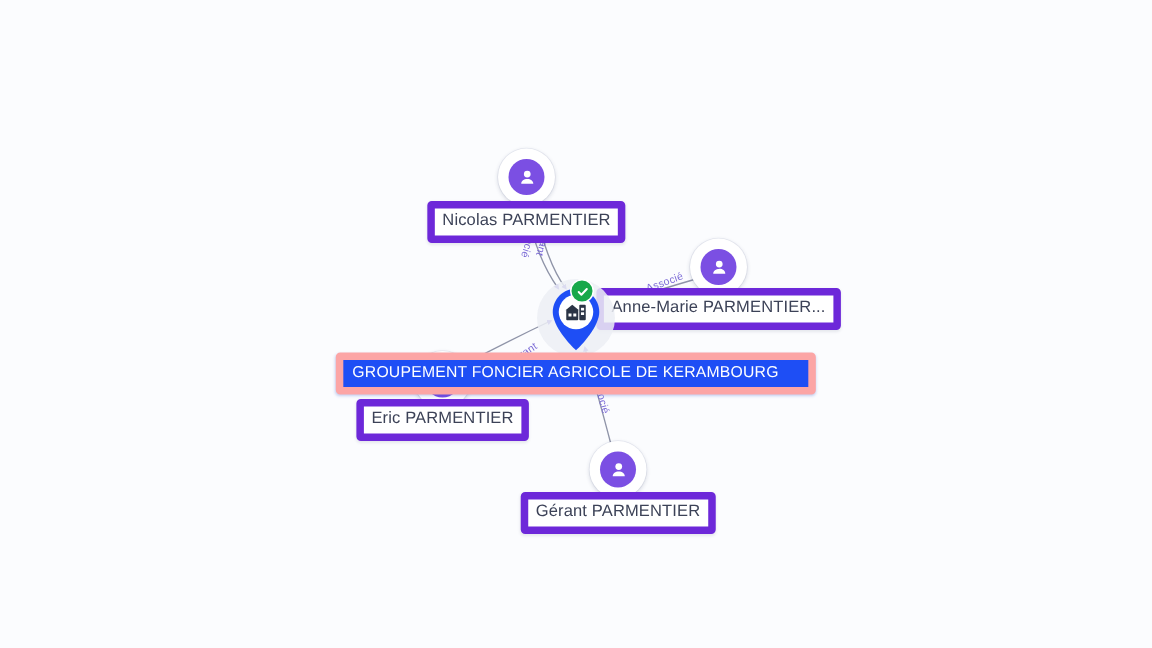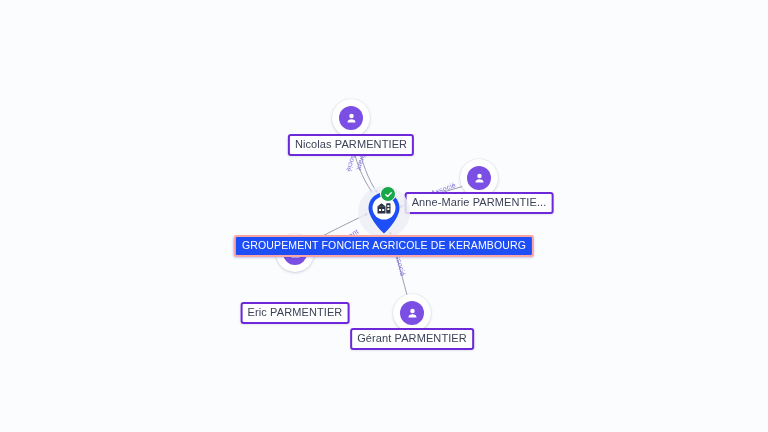--- a/index.html
+++ b/index.html
@@ -52,21 +52,21 @@
     background: #7b4fe3;
     display: flex;
     align-items: center;
     justify-content: center;
   }
   .avatar-circle svg { display: block; }
   .node-label {
     position: absolute;
     transform: translateX(-50%);
     background: #ffffff;
-    border: 2px solid #6d28d9;
+    border: 5px solid #6d28d9;
     border-radius: 3px;
     padding: 2px 5px 3px 5px;
     font-size: 11px;
     line-height: 13px;
     color: #3c4257;
     white-space: nowrap;
     box-shadow: 0 1px 2px rgba(40,50,90,0.10);
     letter-spacing: 0.1px;
   }
   
@@ -100,23 +100,23 @@
     border: 1.5px solid #ffffff;
     display: flex;
     align-items: center;
     justify-content: center;
     z-index: 5;
   }
   .company-label {
     position: absolute;
     transform: translateX(-50%);
     background: #1e4ef5;
-    border: 2px solid #fca5a5;
+    border: 5px solid #fca5a5;
     border-radius: 3px;
-    padding: 2px 6px 3px 6px;
+    padding: 2px 20px 3px 6px;
     font-size: 10.5px;
     line-height: 13px;
     color: #ffffff;
     white-space: nowrap;
     letter-spacing: 0.15px;
     box-shadow: 0 1px 2px rgba(30,70,200,0.25);
   }
   
   .edge-label {
     position: absolute;
@@ -172,33 +172,33 @@
   <div class="person-node" style="left:479px; top:178px;">
     <div class="avatar-ring">
       <div class="avatar-circle">
         <svg width="15" height="15" viewBox="0 0 24 24" fill="#ffffff">
           <circle cx="12" cy="8" r="3.6"></circle>
           <path d="M12 13.2c-3.6 0-6.4 2.1-6.4 4.6v0.6h12.8v-0.6c0-2.5-2.8-4.6-6.4-4.6z"></path>
         </svg>
       </div>
     </div>
   </div>
-  <div class="node-label" style="left:479px; top:192px;">Anne-Marie PARMENTIE...</div>
+  <div class="node-label" style="left:479px; top:192px;">Anne-Marie PARMENTIER...</div>
 
   <div class="person-node" style="left:295px; top:253px;">
     <div class="avatar-ring">
       <div class="avatar-circle">
         <svg width="15" height="15" viewBox="0 0 24 24" fill="#ffffff">
           <circle cx="12" cy="8" r="3.6"></circle>
           <path d="M12 13.2c-3.6 0-6.4 2.1-6.4 4.6v0.6h12.8v-0.6c0-2.5-2.8-4.6-6.4-4.6z"></path>
         </svg>
       </div>
     </div>
   </div>
-  <div class="node-label" style="left:295px; top:266px;margin-top:36px;">Eric PARMENTIER</div>
+  <div class="node-label" style="left:295px; top:266px;">Eric PARMENTIER</div>
 
   <div class="person-node" style="left:412px; top:313px;">
     <div class="avatar-ring">
       <div class="avatar-circle">
         <svg width="15" height="15" viewBox="0 0 24 24" fill="#ffffff">
           <circle cx="12" cy="8" r="3.6"></circle>
           <path d="M12 13.2c-3.6 0-6.4 2.1-6.4 4.6v0.6h12.8v-0.6c0-2.5-2.8-4.6-6.4-4.6z"></path>
         </svg>
       </div>
     </div>

